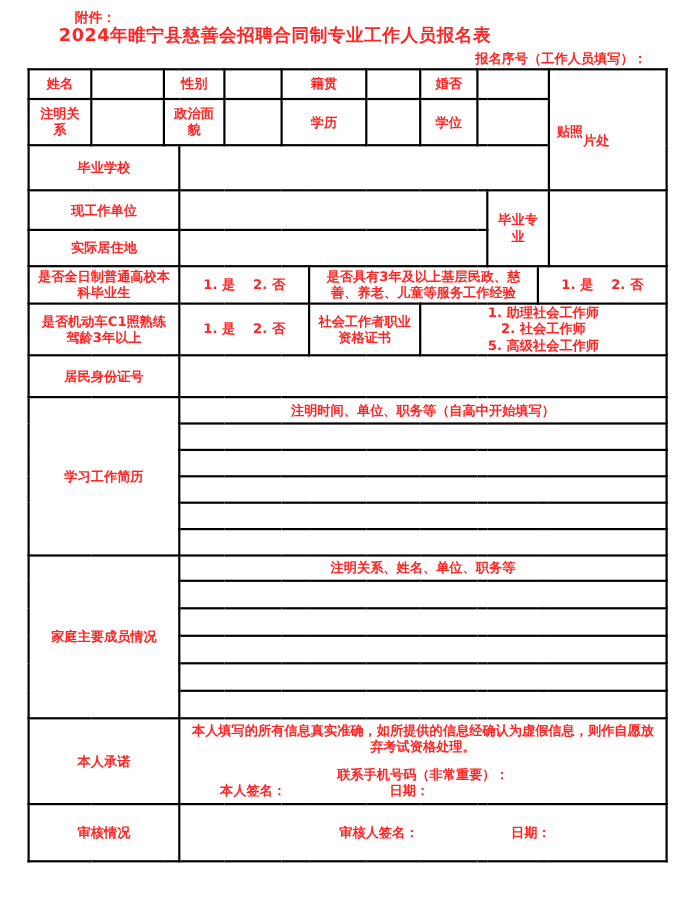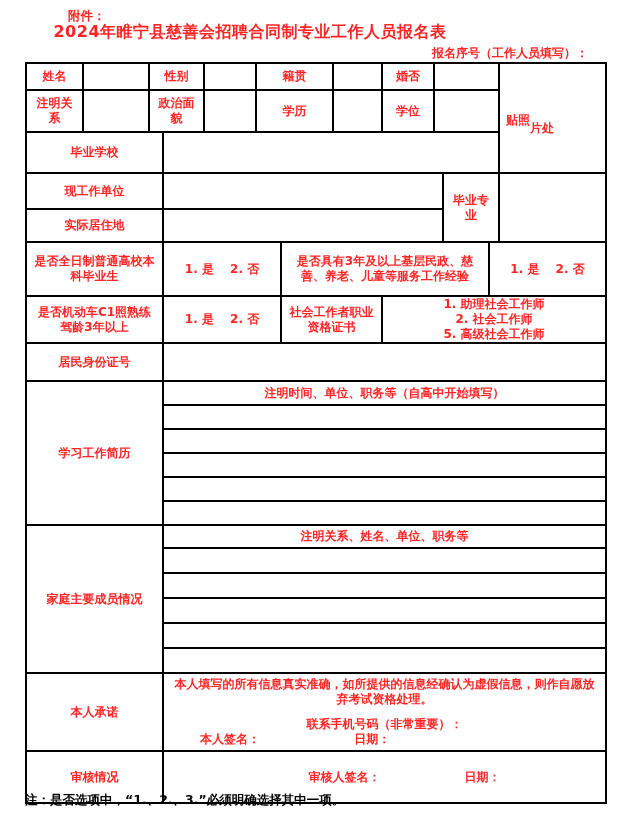--- a/index.html
+++ b/index.html
@@ -127,21 +127,21 @@
       <td colspan="7"></td>
       <td colspan="2" rowspan="2">毕业专业</td>
       <td rowspan="2"></td>
     </tr>
 
     <tr style="height:33px">
       <td colspan="3">实际居住地</td>
       <td colspan="7"></td>
     </tr>
 
-    <tr style="height:54px">
+    <tr style="height:34px">
       <td colspan="3" class="small">是否全日制普通高校本科毕业生</td>
       <td colspan="3">1. 是　 2. 否</td>
       <td colspan="5" class="small">是否具有3年及以上基层民政、慈善、养老、儿童等服务工作经验</td>
       <td colspan="2">1. 是　 2. 否</td>
     </tr>
 
     <tr style="height:43px">
       <td colspan="3" class="small">是否机动车C1照熟练驾龄3年以上</td>
       <td colspan="3">1. 是　 2. 否</td>
       <td colspan="2" class="small">社会工作者职业资格证书</td>
@@ -216,14 +216,13 @@
       <td colspan="10" class="review-cell">
         <div class="review-line">
           <span>审核人签名：</span>
           <span class="gap1">日期：</span>
         </div>
       </td>
     </tr>
   </tbody>
     </table>
 
-  <div class="footnote">注：是否选项中，“1.、2.、3.”必须明确选择其中一项。</div>
 </div>
 
 </body></html>

